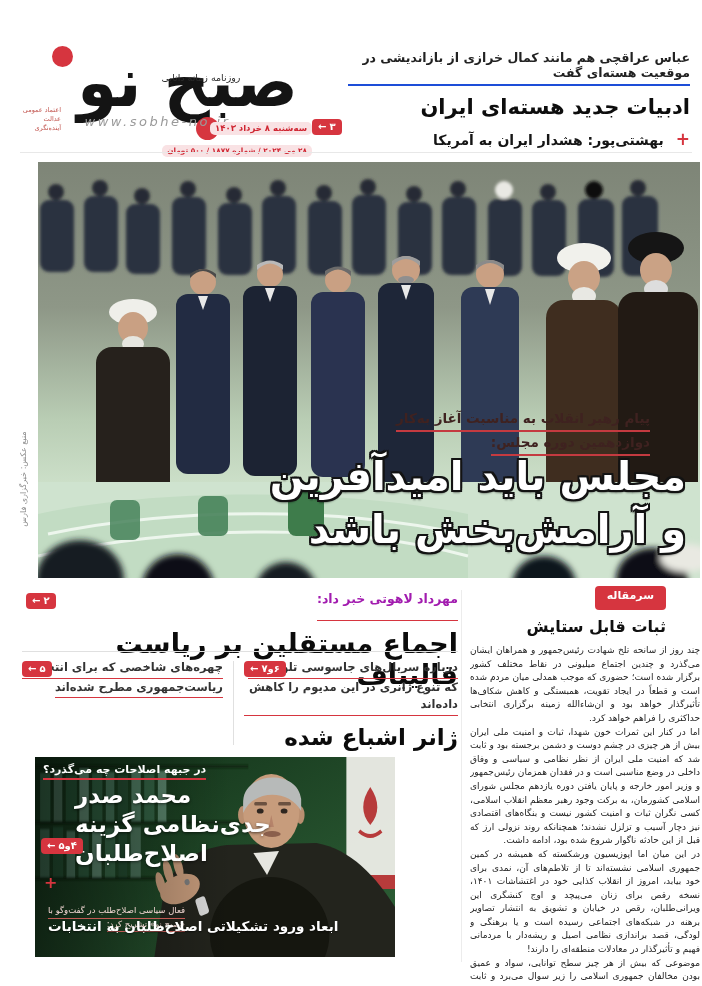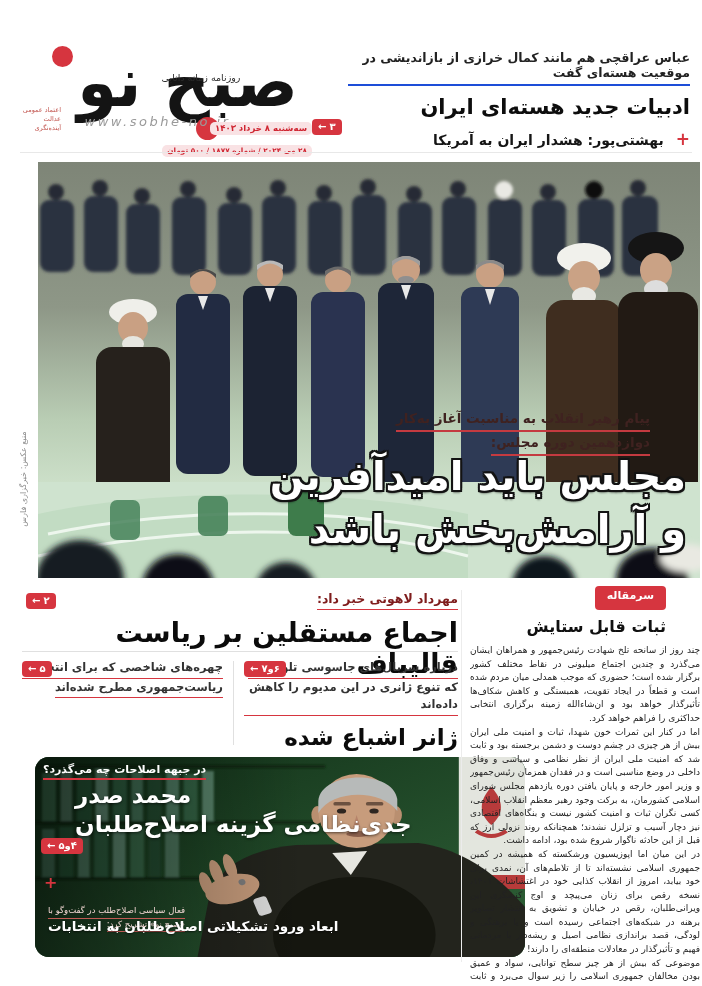--- a/index.html
+++ b/index.html
@@ -48,38 +48,38 @@
         color:#3f2220;line-height:21px;}
   .photo-kicker .pk{display:block;}
   .photo-kicker .pk span{display:inline-block;border-bottom:2px solid #c43a40;padding-bottom:1px;}
   .photo-headline{position:absolute;right:16px;top:450px;text-align:right;font-size:40px;font-weight:900;
         color:#ffffff;line-height:53px;letter-spacing:-1px;
         text-shadow:-2px -2px 0 #131313,2px -2px 0 #131313,-2px 2px 0 #131313,2px 2px 0 #131313,
                     0 -2px 0 #131313,0 2px 0 #131313,-2px 0 0 #131313,2px 0 0 #131313,0 3px 2px rgba(0,0,0,.45);}
 
   
   .row-majlis{position:absolute;left:22px;top:588px;width:436px;text-align:right;}
-  .row-majlis .kicker span{display:inline-block;font-size:12.5px;font-weight:bold;color:#7f1d1d;
-        border-bottom:1.5px solid #d6353f;padding-bottom:3px;}
+  .row-majlis .kicker span{display:inline-block;font-size:12.5px;font-weight:bold;color:#a21caf;
+        border-bottom:1.5px solid #d6353f;padding-bottom:14px;}
   .row-majlis h2{margin:7px 0 0;font-size:27px;font-weight:900;color:#0b0b0b;}
   .row-majlis .badge{position:absolute;left:4px;top:5px;}
   .div-h1{position:absolute;left:22px;top:651px;width:436px;height:1px;background:#e0e0e0;}
 
   .row-two{position:absolute;left:22px;top:659px;width:436px;height:90px;display:flex;}
   .story{position:relative;text-align:right;}
   .story-tv{width:214px;}
   .story-pastor{width:201px;}
   .story .kicker{font-size:11.5px;font-weight:bold;color:#333;line-height:17.5px;}
   .story .kicker span{display:inline-block;border-bottom:1.5px solid #d6353f;padding-bottom:1px;}
   .story h3{margin:8px 0 0;font-size:23px;font-weight:900;color:#0b0b0b;letter-spacing:-0.5px;}
   .story .badge{position:absolute;left:0;top:2px;}
   .vdiv{width:1px;background:#e0e0e0;margin:2px 10px 0;height:84px;}
 
   
-  .sadr-card{position:absolute;left:35px;top:757px;width:490px;height:200px;overflow:hidden;background:#1d4226;border-radius:14px;}
+  .sadr-card{position:absolute;left:35px;top:757px;width:360px;height:200px;overflow:hidden;background:#1d4226;}
   .sadr-card svg{position:absolute;left:0;top:0;width:100%;height:100%;}
   .sc-kicker{position:absolute;left:8px;top:6px;font-size:11px;font-weight:bold;color:#fff;direction:rtl;}
   .sc-kicker span{display:inline-block;border-bottom:2px solid #d6353f;padding-bottom:2px;}
   .sc-headline{position:absolute;left:40px;top:24px;text-align:left;color:#fff;font-weight:900;
         font-size:23px;line-height:29px;text-shadow:0 1px 3px rgba(0,0,0,.6);}
   .sc-badge{position:absolute;left:6px;top:81px;}
   .sc-plus{position:absolute;left:9px;top:116px;font-size:16px;}
   .sc-subkicker{position:absolute;left:13px;top:148px;font-size:8.5px;line-height:11.5px;color:#f2d8d4;
         font-weight:normal;text-align:right;}
   .sc-subkicker span{display:inline-block;border-bottom:1px solid #c05a54;padding-bottom:1px;}

